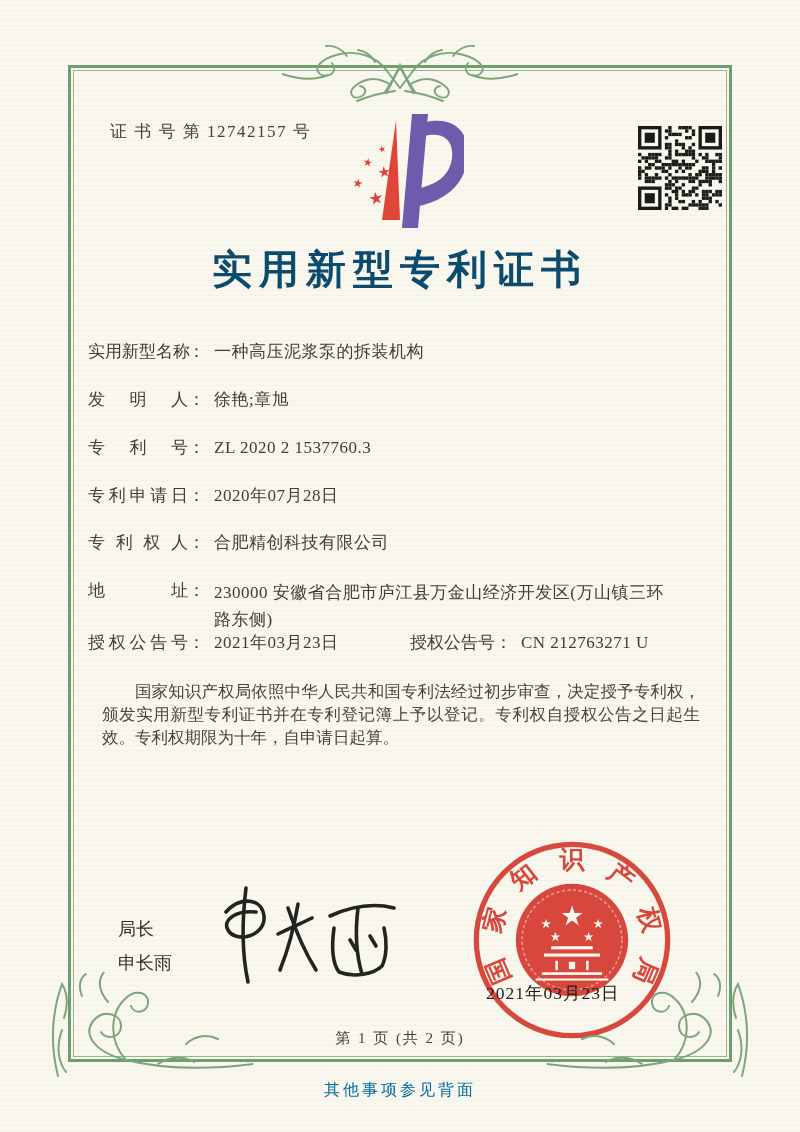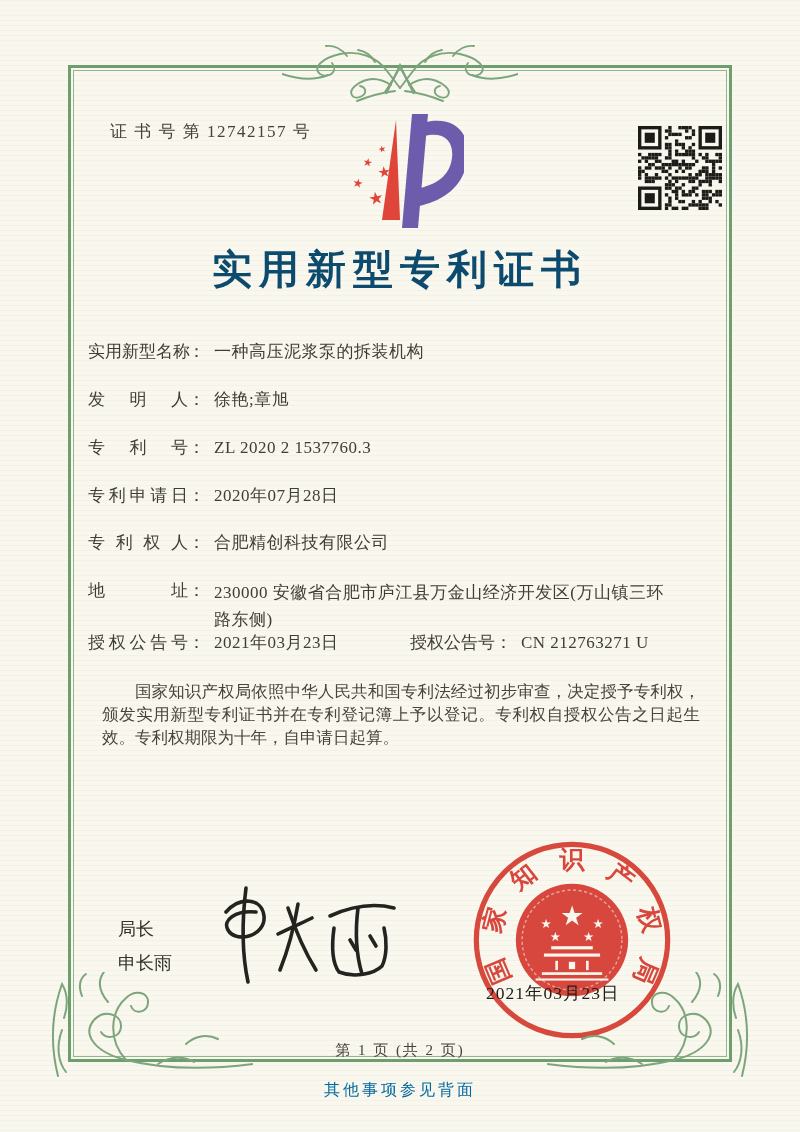--- a/index.html
+++ b/index.html
@@ -31,21 +31,21 @@
   .flabel{ display:inline-block; width:100px; text-align:justify; text-align-last:justify; vertical-align:top; }
   .colon{ display:inline-block; margin-right:9px; }
   .fvalue{ letter-spacing:0.5px; }
   .fvalue.wrap{ display:inline-block; white-space:normal; width:458px; line-height:27px; vertical-align:top; }
   #row-grant .grp2{ position:absolute; left:322px; top:0; white-space:nowrap; }
   .para-box{ left:86px; top:664px; width:630px; font-size:16.5px; line-height:23.2px;
              color:#474539; text-align:justify; }
   .para-box p{ text-indent:2em; margin:16px; }
   #signer{ left:90px; top:912px; font-size:18px; line-height:34px; color:#33312c;margin-left:28px; }
   #seal-date{ left:486px; top:981px; font-size:17.5px; color:#1d1c19; letter-spacing:1px; z-index:3; }
-  #page-num{ left:0; right:0; top:1029px; text-align:center; font-size:15px; color:#45433c; letter-spacing:2px;margin-top:12px;}
+  #page-num{ left:0; right:0; top:1029px; text-align:center; font-size:15px; color:#45433c; letter-spacing:2px;}
   #back-note{ left:0; right:0; top:1080px; text-align:center; font-size:16px; color:#0369a1; letter-spacing:3px; }
   svg{ display:block; }
   .z2{ z-index:2; }
 </style>
 </head>
 <body>
 
 <div class="frame">
   <div class="frame-inner"></div>
 </div>

